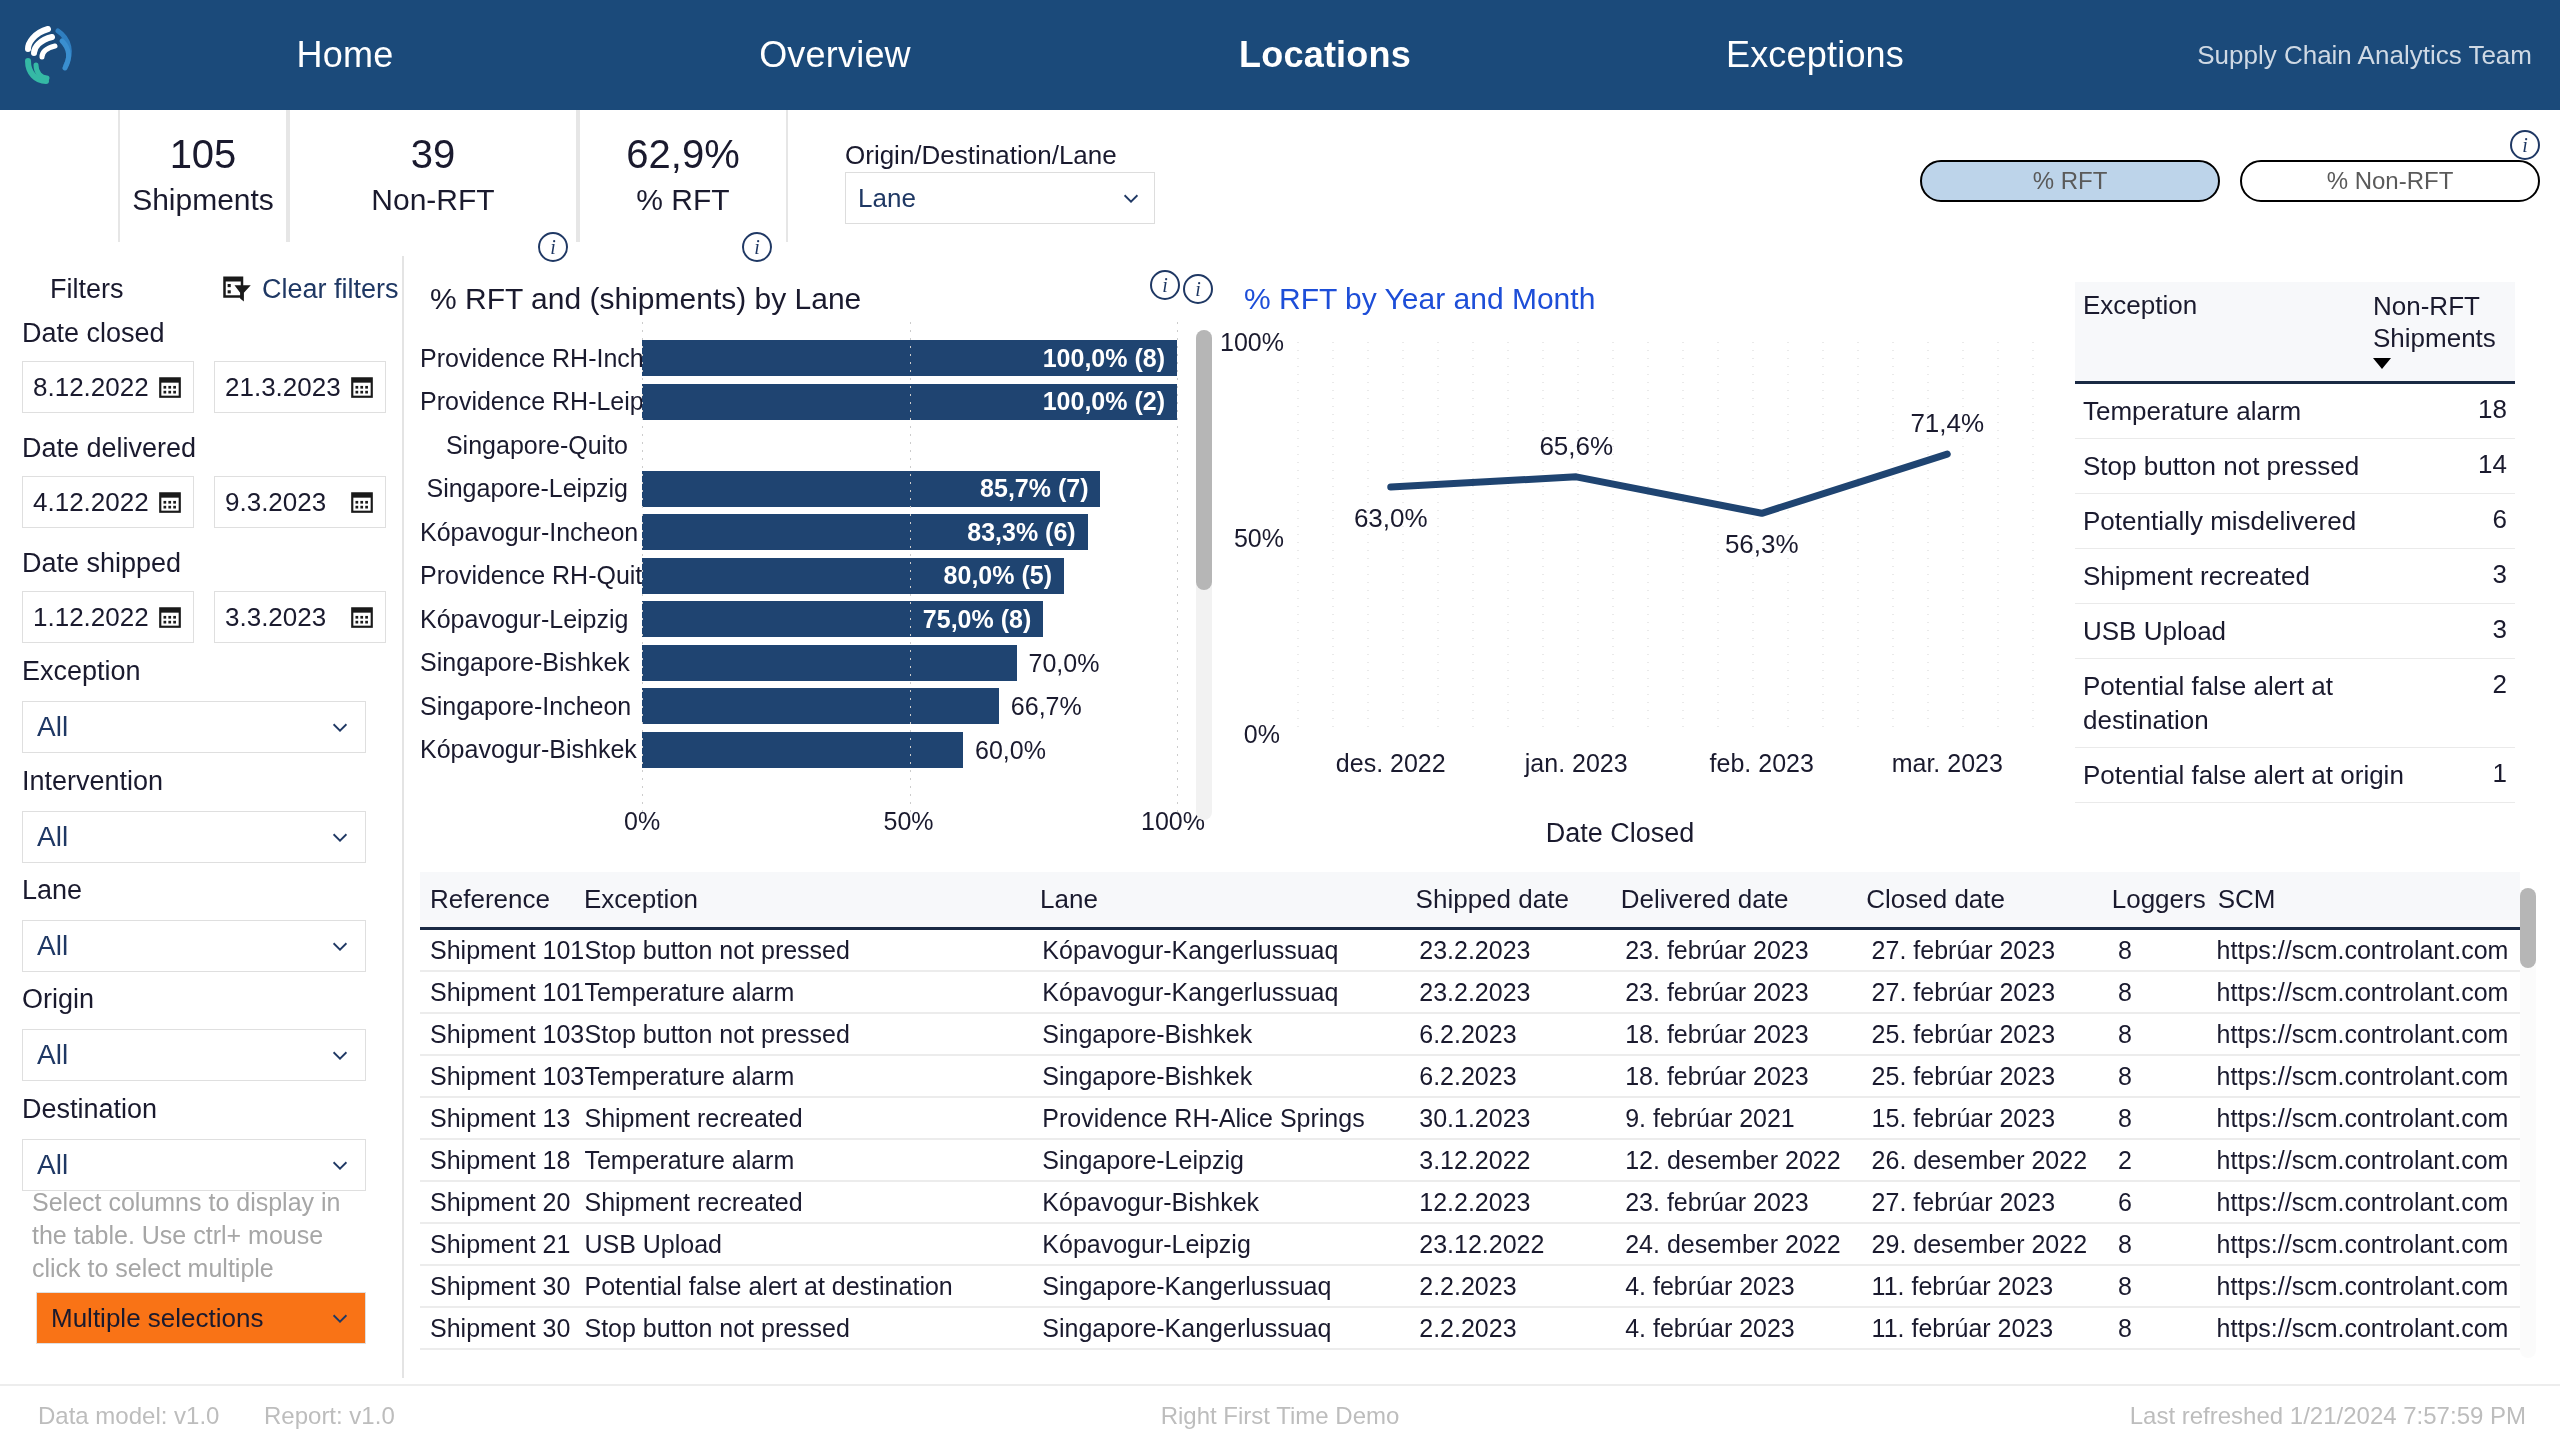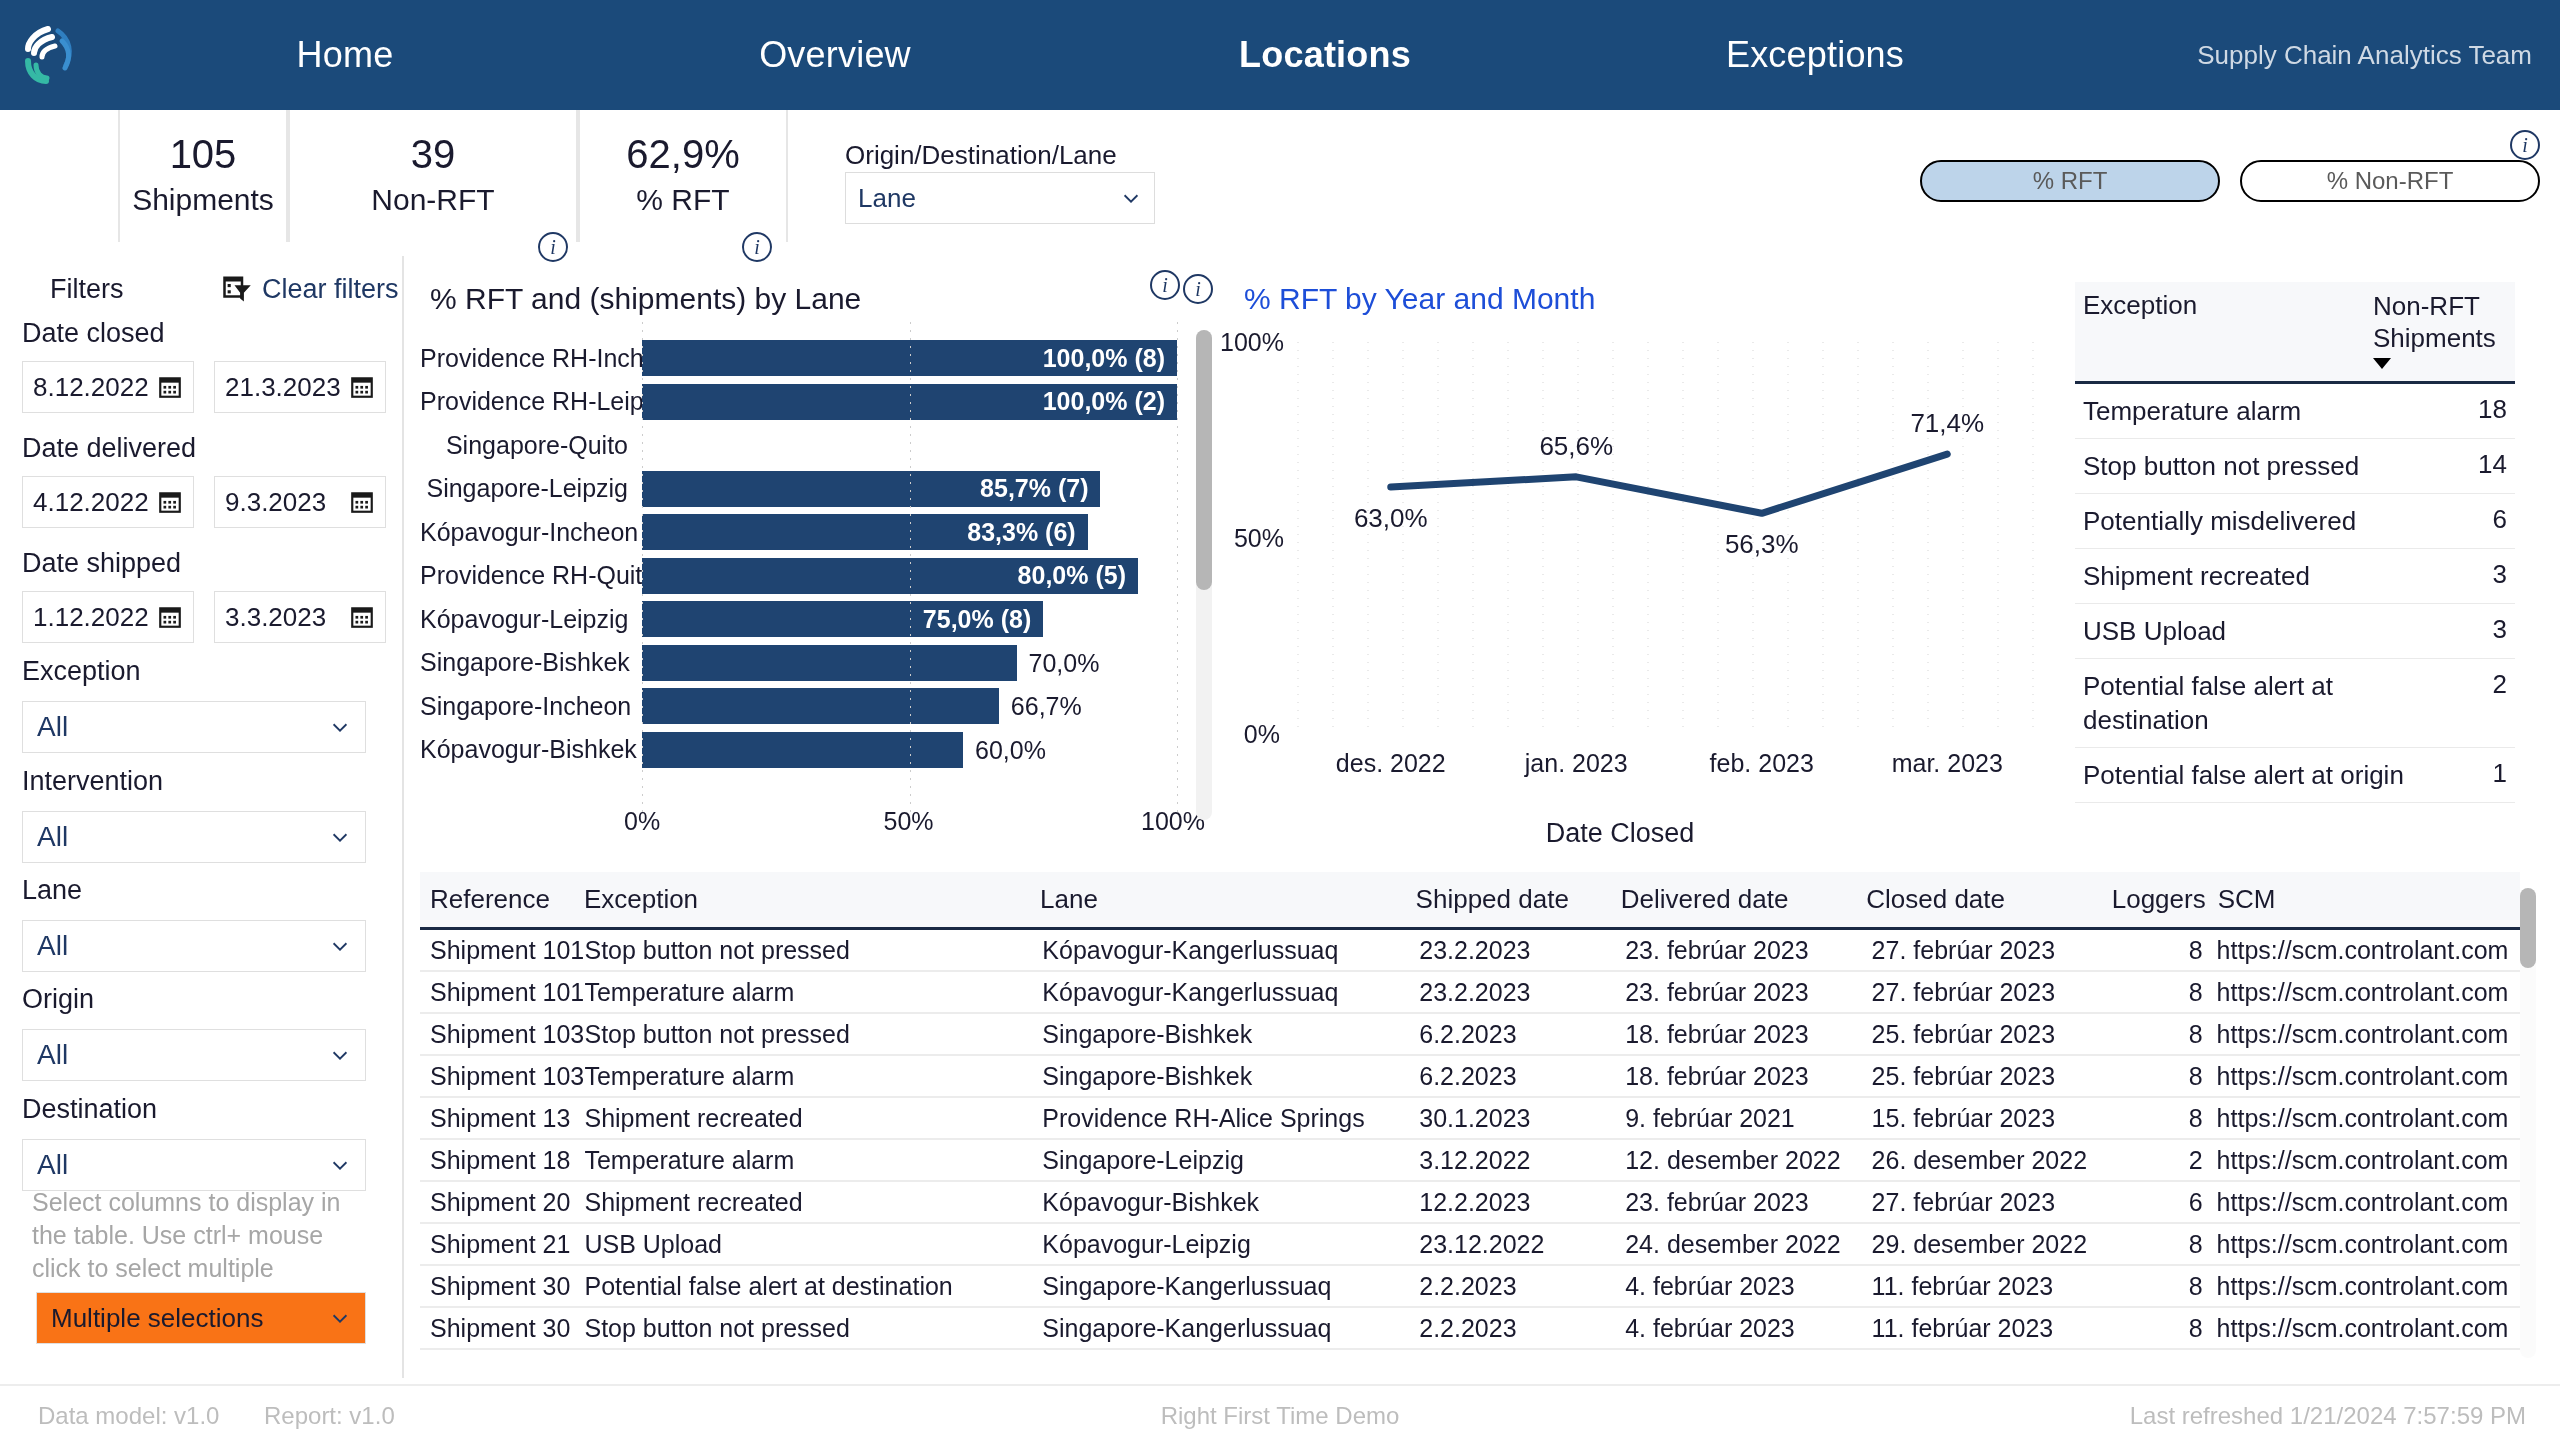--- a/index.html
+++ b/index.html
@@ -160,21 +160,21 @@
   }
   #detail-head div { font-size: 26px; color: #1a1a2e; }
   .drow { display: flex; height: 42px; align-items: center; border-bottom: 2px solid #ececec; }
   .drow div { font-size: 25px; color: #1a1a2e; white-space: nowrap; overflow: hidden; }
   .c-ref { width: 178px; padding-left: 10px; }
   .c-exc { width: 498px; }
   .c-lane { width: 410px; }
   .c-ship { width: 224px; }
   .c-del  { width: 268px; }
   .c-clo  { width: 268px; }
-  .c-log  { width: 106px; text-align: right; padding-right: 14px; }
+  .c-log  { width: 106px; text-align: left; padding-right: 14px; }
   .c-scm  { width: 330px; }
   #detail-scroll-track {
     position: absolute; left: 2520px; top: 888px; width: 16px; height: 470px;
     background: #fbfbfb; border-radius: 8px;
   }
   #detail-scroll-thumb {
     position: absolute; left: 0; top: 0; width: 16px; height: 80px;
     background: #b6b6b6; border-radius: 8px;
   }
 
@@ -447,21 +447,21 @@
         <div class="bar-cat">Kópavogur-Incheon</div>
         <div class="bar-track">
           <div class="bar-fill" style="width: 445.655px; background: rgb(31, 68, 113);">
             <span class="bar-inlabel">83,3%  (6)</span>
           </div>
         </div>
       </div>
       <div class="bar-row" style="top: 217.5px;">
         <div class="bar-cat">Providence RH-Quito</div>
         <div class="bar-track">
-          <div class="bar-fill" style="width: 496px; background: rgb(31, 68, 113);">
+          <div class="bar-fill" style="width: 422px; background: rgb(31, 68, 113);">
             <span class="bar-inlabel">80,0%  (5)</span>
           </div>
         </div>
       </div>
       <div class="bar-row" style="top: 261px;">
         <div class="bar-cat">Kópavogur-Leipzig</div>
         <div class="bar-track">
           <div class="bar-fill" style="width: 401.25px; background: rgb(31, 68, 113);">
             <span class="bar-inlabel">75,0%  (8)</span>
           </div>

